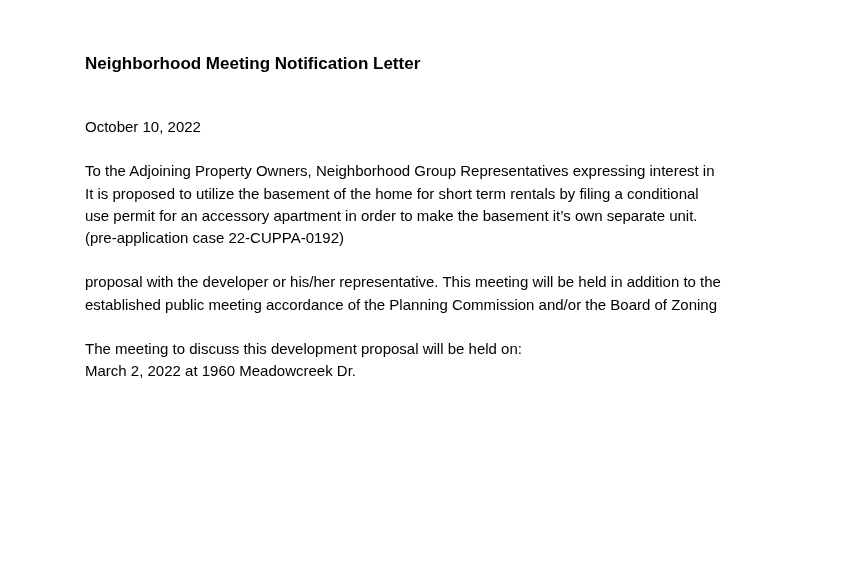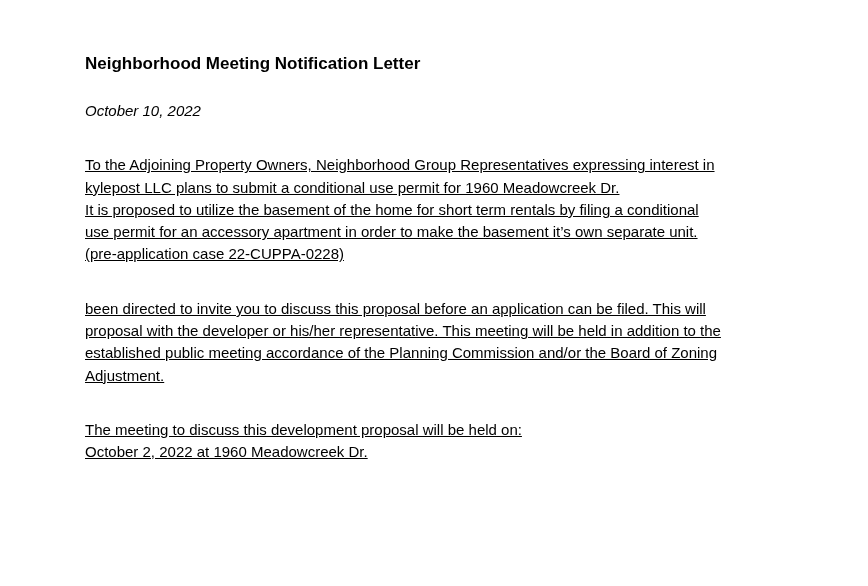--- a/index.html
+++ b/index.html
@@ -24,60 +24,55 @@
     width: 725px;
   }
   .title {
     font-size: 17px;
     font-weight: 700;
     line-height: 24px;
     margin: 0;
     white-space: nowrap;
   }
   .date {
-    margin-top: 24px;
+    margin-top: 40px;
     font-size: 15px;
     line-height: 22.3px;
     white-space: nowrap;
-    font-style: italic;
   }
   .para {
-    margin-top: 32px;
+    margin-top: 22px;
     font-size: 15px;
     line-height: 22.3px;
-    text-decoration: underline;
   }
   .line {
     white-space: nowrap;
   }
 </style>
 </head>
 <body>
 
 <div class="page">
   <div class="content">
 
     <h1 class="title">Neighborhood Meeting Notification Letter</h1>
 
     <div class="date">October 10, 2022</div>
 
     <div class="para">
       <div class="line">To the Adjoining Property Owners, Neighborhood Group Representatives expressing interest in</div>
-      <div class="line">kylepost LLC plans to submit a conditional use permit for 1960 Meadowcreek Dr.</div>
       <div class="line">It is proposed to utilize the basement of the home for short term rentals by filing a conditional</div>
       <div class="line">use permit for an accessory apartment in order to make the basement it’s own separate unit.</div>
-      <div class="line">(pre-application case 22-CUPPA-0228)</div>
+      <div class="line">(pre-application case 22-CUPPA-0192)</div>
     </div>
 
     <div class="para">
-      <div class="line">been directed to invite you to discuss this proposal before an application can be filed. This will</div>
       <div class="line">proposal with the developer or his/her representative. This meeting will be held in addition to the</div>
       <div class="line">established public meeting accordance of the Planning Commission and/or the Board of Zoning</div>
-      <div class="line">Adjustment.</div>
     </div>
 
     <div class="para">
       <div class="line">The meeting to discuss this development proposal will be held on:</div>
-      <div class="line">October 2, 2022 at 1960 Meadowcreek Dr.</div>
+      <div class="line">March 2, 2022 at 1960 Meadowcreek Dr.</div>
     </div>
 
   </div>
 </div>
 
 </body></html>

